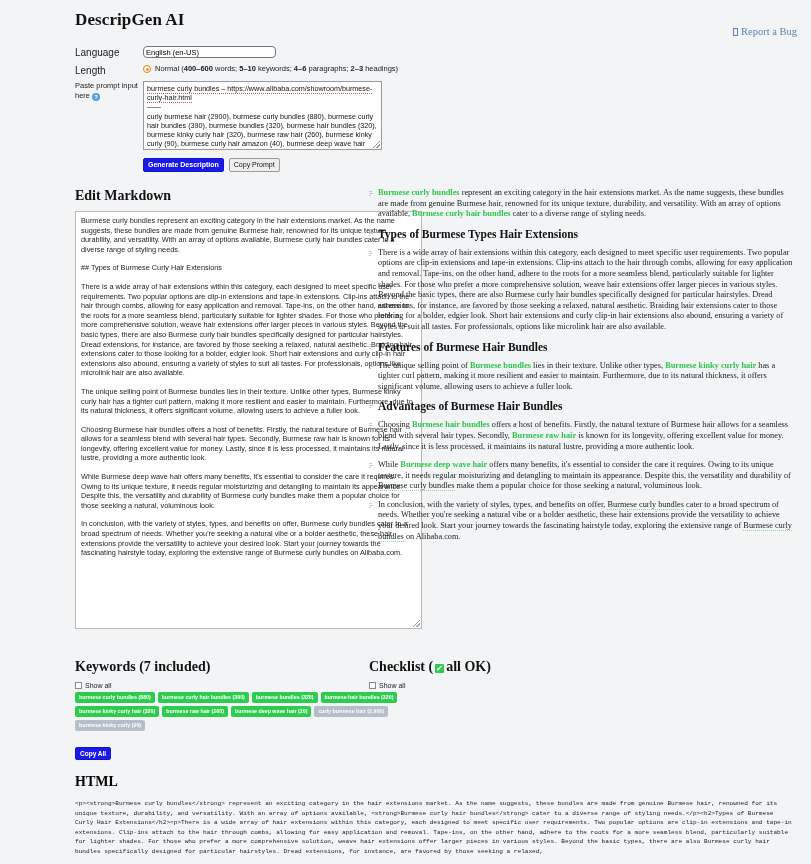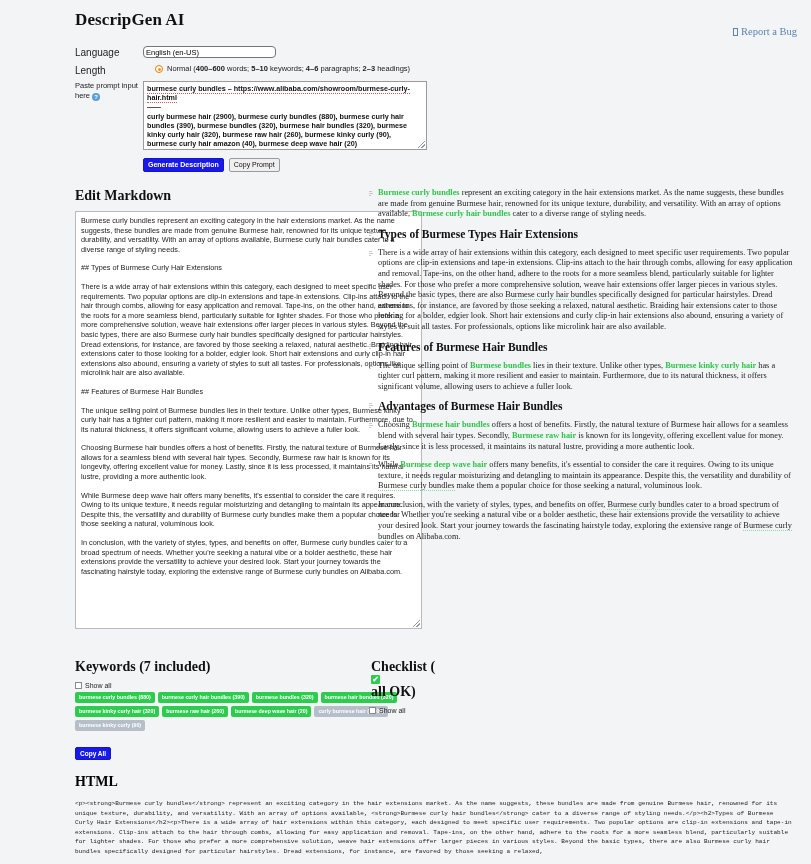--- a/index.html
+++ b/index.html
@@ -52,21 +52,21 @@
     width: 133px; height: 12px;
     border: 1px solid #767676;
     background: #fff;
     font-family: "Liberation Sans", sans-serif;
     font-size: 7.5px;
     padding: 0 2px;
     color: #000;
     border-radius: 4px;
   }
   .radio-group { font-size: 7.5px; line-height: 9.5px; }
-  .radio-opt { display:flex; align-items:center; margin-bottom: 1px; margin-left: 12px; }
+  .radio-opt { display:flex; align-items:center; margin-bottom: 1px; }
   .radio {
     width: 8px; height: 8px; border-radius: 50%;
     border: 1px solid #8a8a8a; background: #fff;
     flex: 0 0 8px; margin-right: 4px; margin-top: 1px;
     position: relative;
   }
   .radio.checked { border-color: #d98500; background: #fff; }
   .radio.checked::after {
     content:''; position:absolute; left:1.5px; top:1.5px;
     width:3px; height:3px; border-radius:50%; background:#f0921f;
@@ -74,32 +74,31 @@
   .radio-text { max-width: 268px; color:#1a1a1a; }
   .radio-text b { font-weight: 700; }
 
   .prompt-label { width:68px; flex:0 0 68px; font-size:7.5px; line-height:9.5px; color:#222; }
   .help-icon {
     display:inline-block; width:8px; height:8px; border-radius:50%;
     background:#5a9ed6; color:#fff; font-size:6px; line-height:8px;
     text-align:center; vertical-align:-1px; font-weight:700;
   }
   .prompt-box {
-    width: 284px; height: 69px;
+    width: 239px; height: 69px;
     border: 1px solid #9b9b9b;
     background: #fff;
     padding: 2px 3px;
     font-size: 7.2px;
     line-height: 9.2px;
     color: #111;
     overflow: hidden;
     position: relative;
     resize: none;
     font-family: "Liberation Sans", sans-serif;
-    font-weight: bold;
   }
   .prompt-box .sep { letter-spacing:-0.5px; }
   .resize-grip {
     position:absolute; right:1px; bottom:1px; width:7px; height:7px;
     background:
       linear-gradient(135deg, transparent 45%, #999 45%, #999 55%, transparent 55%),
       linear-gradient(135deg, transparent 70%, #999 70%, #999 80%, transparent 80%);
   }
   .misspell { border-bottom: 1px dotted #e05555; }
 
@@ -154,21 +153,21 @@
   .kw-section { margin-top: 14px; }
   .showall { display:flex; align-items:center; gap:3px; font-size:7px; color:#222; margin-bottom: 3px;}
   .cb { width:7px; height:7px; border:1px solid #8a8a8a; background:#fff; flex:0 0 7px; }
   .tags { display:flex; flex-wrap:wrap; gap: 3px; width: 347px; }
   .tag {
     font-size:5.3px; line-height:7px; color:#fff; background:#2ecc4e;
     border-radius: 2px; padding: 2px 4px; white-space:nowrap; font-weight:700;
   }
   .tag.muted { background:#b6bfc9; }
 
-  .check-head { display:flex; align-items:baseline;flex-direction:column; }
+  .check-head { display:flex; align-items:baseline; }
   .okbox {
     display:inline-block; width:9px; height:9px; background:#2ecc4e;
     border-radius:1px; color:#fff; font-size:8px; line-height:9px;
     text-align:center; margin: 0 2px; vertical-align:-1px;
   }
 
   
   .outputs { margin-top: 16px; padding-left: 63px; }
   .copyall {
     background:#1a1ae8; color:#fff; border:1px solid #1414c8;
@@ -239,21 +238,20 @@
   </div>
 
   <div class="cols">
 
     <div class="col-left">
       <h2 class="sec">Edit Markdown</h2>
       <div class="md-box" id="md-box">
         <p>Burmese curly bundles represent an exciting category in the hair extensions market. As the name suggests, these bundles are made from genuine Burmese hair, renowned for its unique texture, durability, and versatility. With an array of options available, Burmese curly hair bundles cater to a diverse range of styling needs.</p>
           <p>## Types of Burmese Curly Hair Extensions</p>
           <p>There is a wide array of hair extensions within this category, each designed to meet specific user requirements. Two popular options are clip-in extensions and tape-in extensions. Clip-ins attach to the hair through combs, allowing for easy application and removal. Tape-ins, on the other hand, adhere to the roots for a more seamless blend, particularly suitable for lighter shades. For those who prefer a more comprehensive solution, weave hair extensions offer larger pieces in various styles. Beyond the basic types, there are also Burmese curly hair bundles specifically designed for particular hairstyles. Dread extensions, for instance, are favored by those seeking a relaxed, natural aesthetic. Braiding hair extensions cater to those looking for a bolder, edgier look. Short hair extensions and curly clip-in hair extensions also abound, ensuring a variety of styles to suit all tastes. For professionals, options like microlink hair are also available.</p>
-          <p>## Features of Burmese Hair Bundles</p>
           <p>The unique selling point of Burmese bundles lies in their texture. Unlike other types, Burmese kinky curly hair has a tighter curl pattern, making it more resilient and easier to maintain. Furthermore, due to its natural thickness, it offers significant volume, allowing users to achieve a fuller look.</p>
           <p>Choosing Burmese hair bundles offers a host of benefits. Firstly, the natural texture of Burmese hair allows for a seamless blend with several hair types. Secondly, Burmese raw hair is known for its longevity, offering excellent value for money. Lastly, since it is less processed, it maintains its natural lustre, providing a more authentic look.</p>
           <p>While Burmese deep wave hair offers many benefits, it's essential to consider the care it requires. Owing to its unique texture, it needs regular moisturizing and detangling to maintain its appearance. Despite this, the versatility and durability of Burmese curly bundles make them a popular choice for those seeking a natural, voluminous look.</p>
           <p>In conclusion, with the variety of styles, types, and benefits on offer, Burmese curly bundles cater to a broad spectrum of needs. Whether you're seeking a natural vibe or a bolder aesthetic, these hair extensions provide the versatility to achieve your desired look. Start your journey towards the fascinating hairstyle today, exploring the extensive range of Burmese curly bundles on Alibaba.com.</p>
           <span class="resize-grip"></span>
       </div>
     </div>
 
     <div class="col-right">
       <div class="preview" id="preview">

